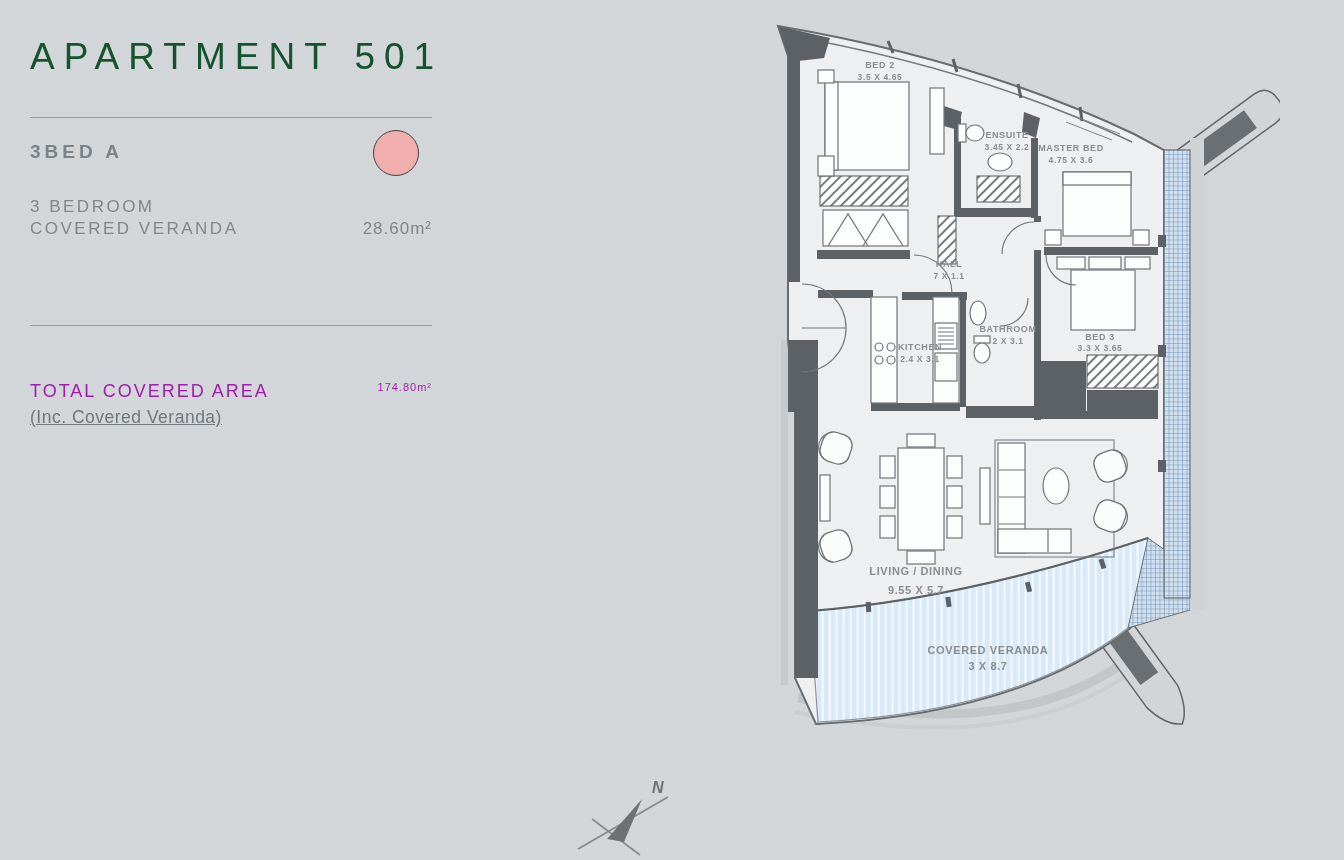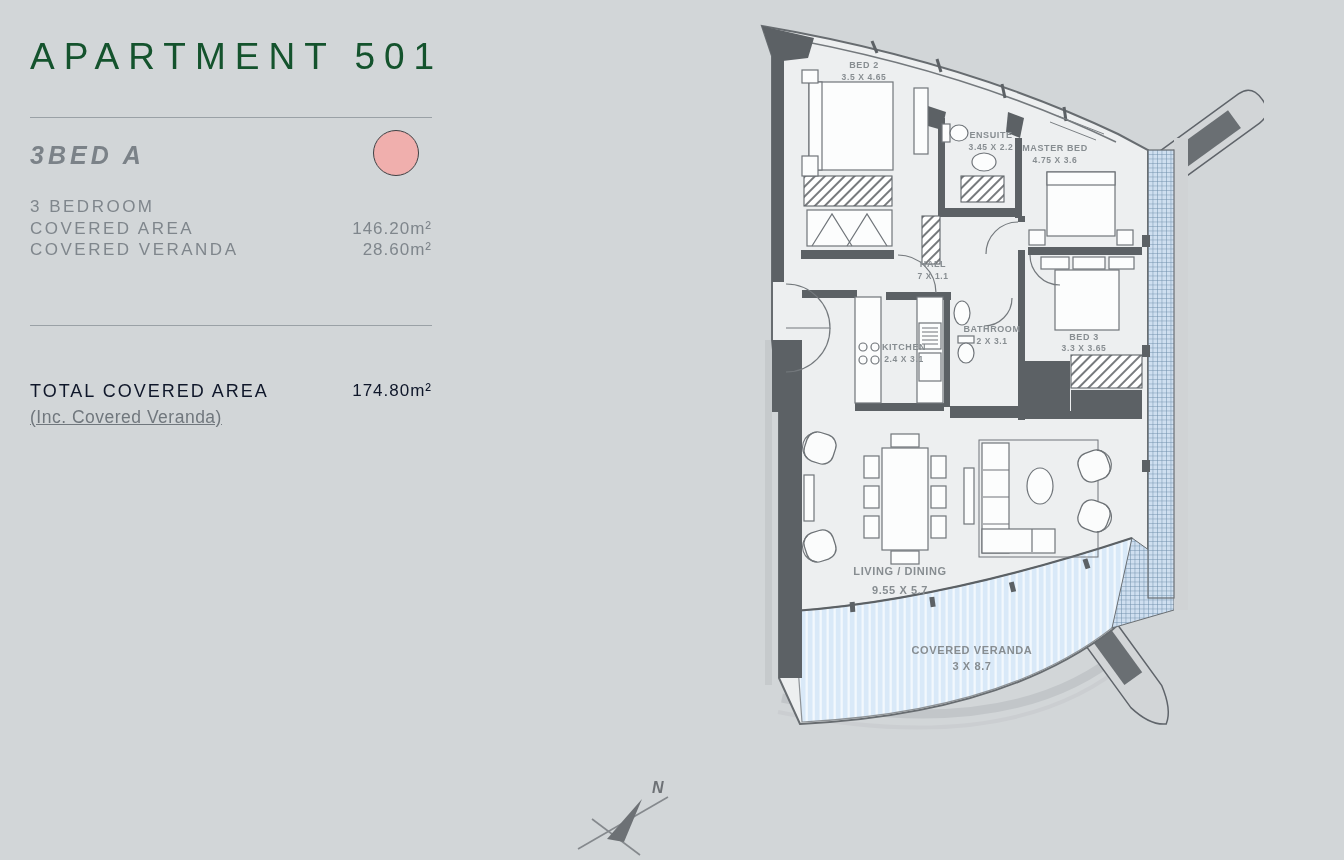--- a/index.html
+++ b/index.html
@@ -11,35 +11,35 @@
   }
   .panel{position:absolute;left:30px;top:0;width:402px;}
   .title{
     position:absolute;left:0;top:36px;width:402px;
     font-size:37px;font-weight:500;letter-spacing:9px;color:#14532d;white-space:nowrap;
   }
   .rule{position:absolute;left:0;width:402px;height:0;border-top:1px solid #9aa1a6;}
   .rule1{top:117px;} .rule2{top:325px;}
   .unit-type{
     position:absolute;left:0;top:141px;
-    font-size:25px;font-weight:700;letter-spacing:4px;color:#7b8288;font-style:italic;
+    font-size:19px;font-weight:700;letter-spacing:4px;color:#7b8288;
   }
   .unit-dot{
     position:absolute;left:343px;top:130px;width:46px;height:46px;border-radius:50%;
     background:#f0afad;border:1.5px solid #3f4144;box-sizing:border-box;
   }
   .specs{position:absolute;left:0;top:197px;width:402px;}
   .spec-row{display:flex;justify-content:space-between;height:21.5px;
     font-size:17px;font-weight:500;letter-spacing:2.5px;color:#7f868c;}
   .spec-value{letter-spacing:1px;}
   .total{position:absolute;left:0;top:381px;width:402px;display:flex;justify-content:space-between;
-    font-size:18px;font-weight:500;letter-spacing:2px;color:#0f172a;}
-  .total .spec-value{font-size:17px;}
+    font-size:18px;font-weight:500;letter-spacing:2px;color:#a21caf;}
+  .total .spec-value{font-size:11px;}
   .total-note{position:absolute;left:0;top:407px;font-size:17.5px;letter-spacing:0.5px;color:#70777d;text-decoration:underline;}
-  .plan-wrap{position:absolute;left:752px;top:10px;width:512px;height:750px;}
+  .plan-wrap{position:absolute;left:768px;top:10px;width:512px;height:750px;}
   .compass-wrap{position:absolute;left:560px;top:775px;width:140px;height:85px;}
   svg text.rl, svg text.rd{
     font-family:"Liberation Sans",sans-serif;
     fill:#878d91;text-anchor:middle;font-weight:600;letter-spacing:0.6px;
   }
   svg text.rl{font-size:9px;} svg text.rd{font-size:8.5px;}
   svg text.big{font-size:11px;}
   svg text.north{font-size:16px;font-style:italic;fill:#6d7175;font-weight:600;}
 </style>
 </head>
@@ -48,24 +48,20 @@
 <div class="panel">
   <div class="title">APARTMENT 501</div>
   <div class="rule rule1"></div>
   <div class="unit-type">3BED A</div>
   <div class="unit-dot"></div>
 
   <div class="specs">
     <div class="spec-row">
       <span class="spec-label">3 BEDROOM</span>
       <span class="spec-value"></span>
-    </div>
-    <div class="spec-row">
-      <span class="spec-label">COVERED AREA</span>
-      <span class="spec-value">146.20m²</span>
     </div>
     <div class="spec-row">
       <span class="spec-label">COVERED VERANDA</span>
       <span class="spec-value">28.60m²</span>
     </div>
   </div>
 
   <div class="rule rule2"></div>
 
   <div class="total">

